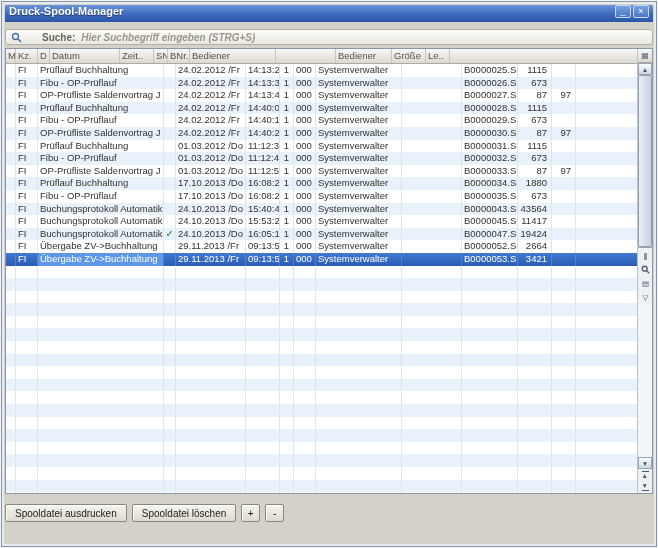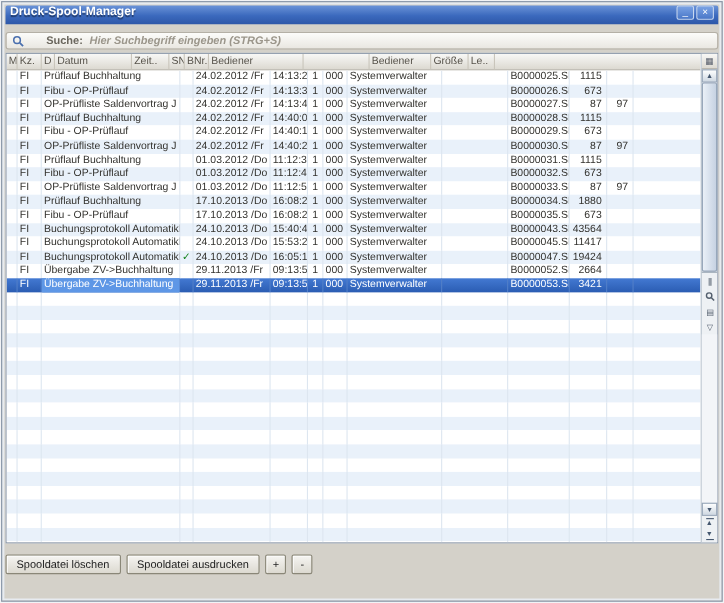--- a/index.html
+++ b/index.html
@@ -698,19 +698,19 @@
       <div class="strip-icon jump">
         <span>
             <span>▼</span>
             <span class="bar"></span>
           </span>
       </div>
     </div>
   </div>
 
   <div class="buttonbar">
+    <button class="btn">Spooldatei ausdrucken</button>
     <button class="btn">Spooldatei löschen</button>
-    <button class="btn">Spooldatei ausdrucken</button>
     <button class="btn small">+</button>
     <button class="btn small">-</button>
   </div>
 
 </div>
 
 </body></html>

